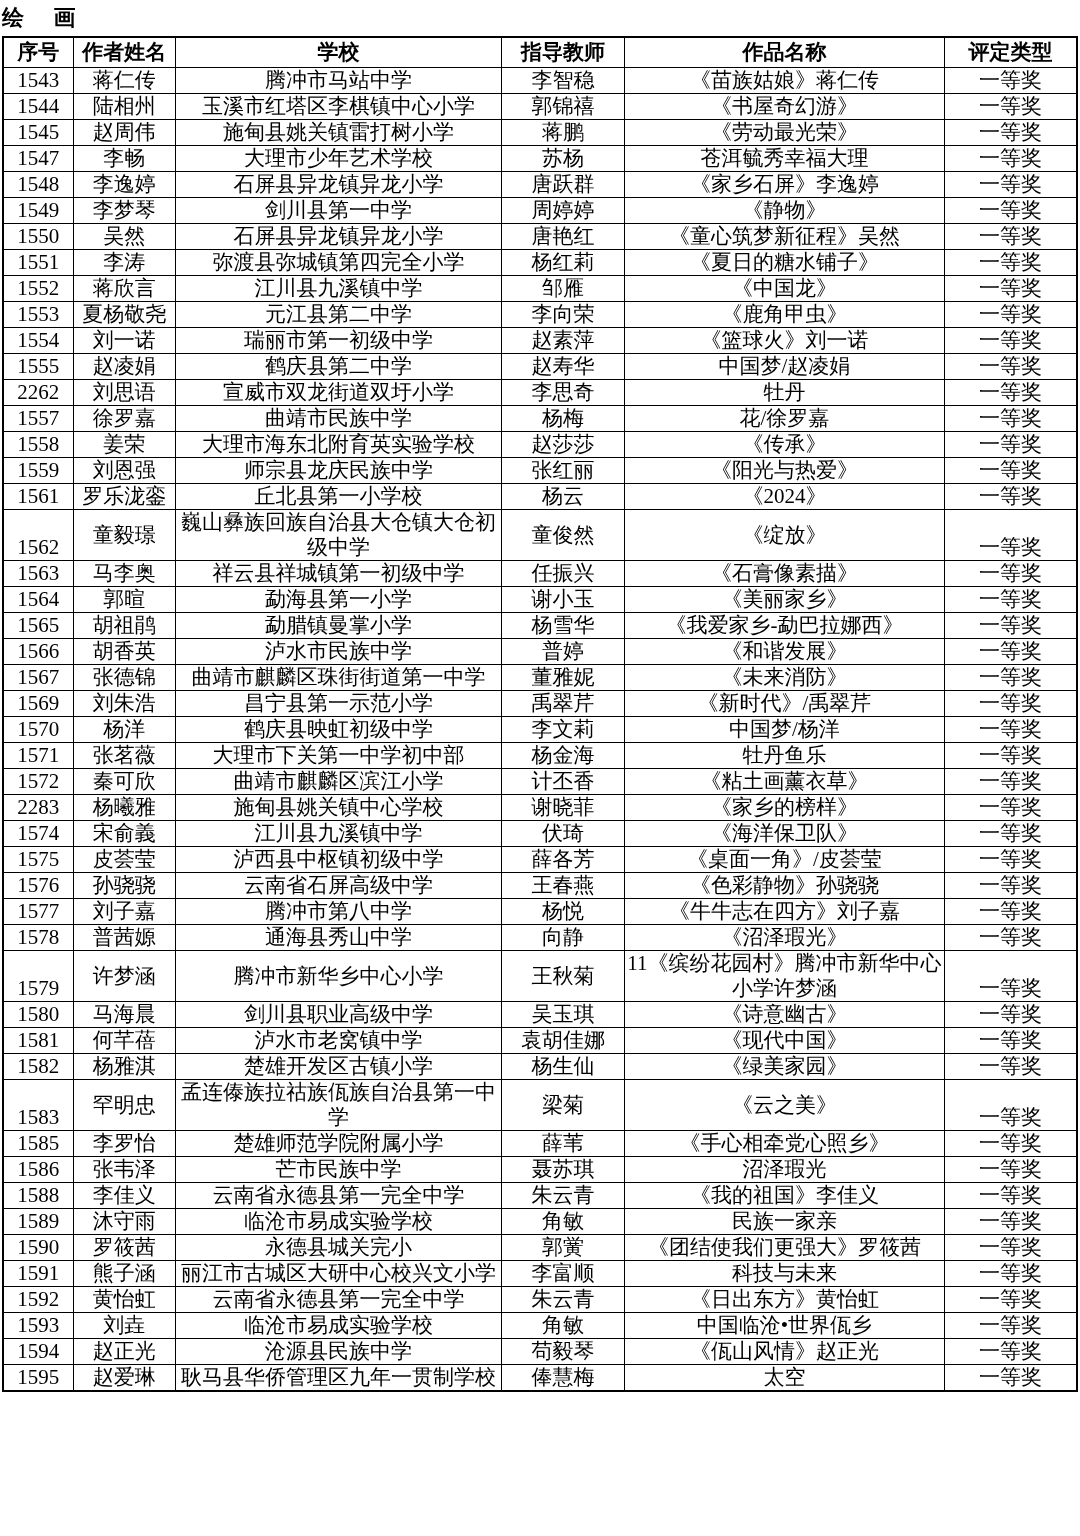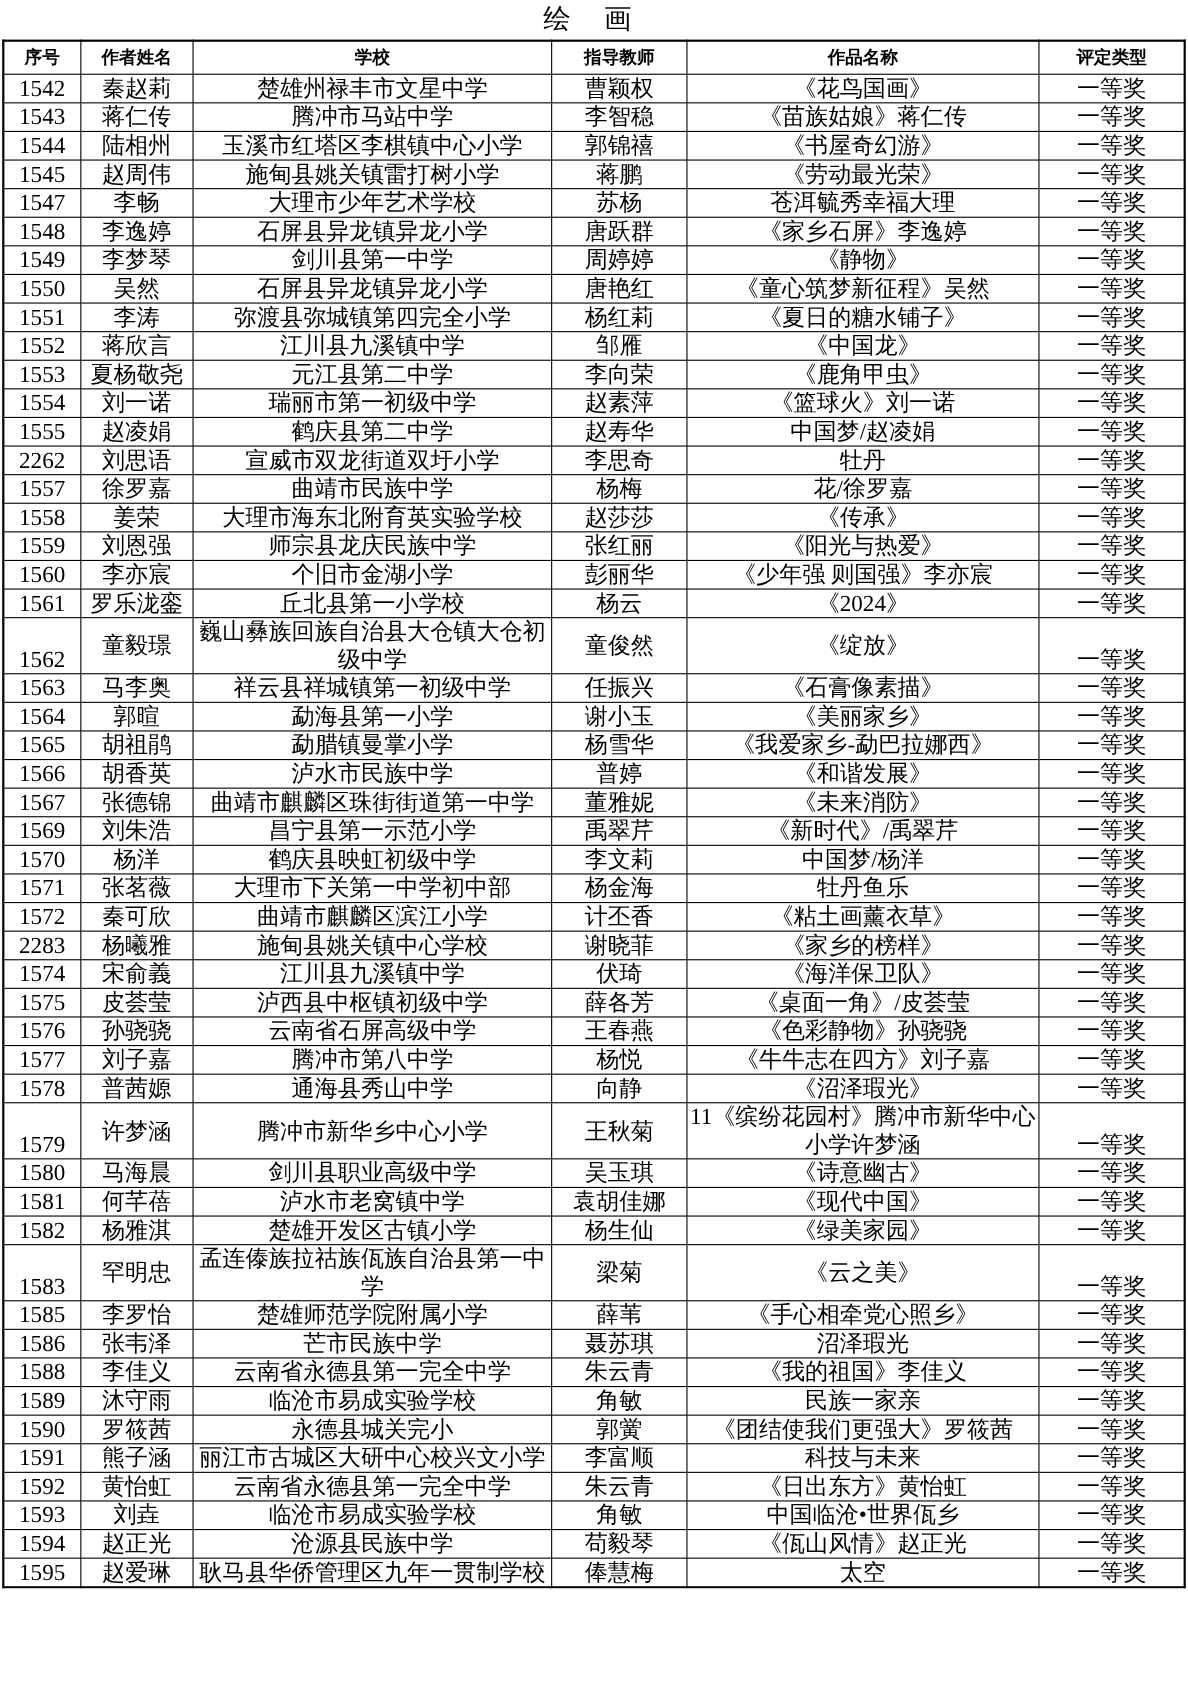--- a/index.html
+++ b/index.html
@@ -8,23 +8,22 @@
     background: #ffffff;
     color: #000000;
     font-family: "Liberation Serif", "DejaVu Serif", serif;
   }
   .page {
     width: 1080px;
     box-sizing: border-box;
     padding: 2px 2px 0 2px;
   }
   .title {
-    text-align: center;
-    font-size: 25px;
-    font-weight: normal;
+    font-size: 22px;
+    font-weight: bold;
     margin: 0 0 2px 0;
     letter-spacing: 12px;
     line-height: 32px;
   }
   table.awards {
     border-collapse: collapse;
     table-layout: fixed;
     width: 1076px;
     border: 2px solid #000;
   }
@@ -36,21 +35,21 @@
   col.c5 { width: 132px; }
   th, td {
     border: 1px solid #000;
     padding: 0 2px;
     text-align: center;
     overflow: hidden;
     word-break: break-all;
   }
   th {
     font-weight: bold;
-    font-size: 16px;
+    font-size: 21px;
     height: 29px;
     line-height: 25px;
     vertical-align: middle;
     font-family: Liberation Serif, serif;
   }
   td {
     font-size: 21px;
     height: 24px;
     line-height: 25px;
     vertical-align: middle;
@@ -77,28 +76,20 @@
           <th class="c0">序号</th>
           <th class="c1">作者姓名</th>
           <th class="c2">学校</th>
           <th class="c3">指导教师</th>
           <th class="c4">作品名称</th>
           <th class="c5">评定类型</th>
         </tr>
     </thead>
     <tbody id="body-rows">
         <tr>
-          <td class="c0">1542</td>
-          <td class="c1">秦赵莉</td>
-          <td class="c2">楚雄州禄丰市文星中学</td>
-          <td class="c3">曹颖权</td>
-          <td class="c4">《花鸟国画》</td>
-          <td class="c5">一等奖</td>
-        </tr>
-        <tr>
           <td class="c0">1543</td>
           <td class="c1">蒋仁传</td>
           <td class="c2">腾冲市马站中学</td>
           <td class="c3">李智稳</td>
           <td class="c4">《苗族姑娘》蒋仁传</td>
           <td class="c5">一等奖</td>
         </tr>
         <tr>
           <td class="c0">1544</td>
           <td class="c1">陆相州</td>
@@ -213,28 +204,20 @@
         </tr>
         <tr>
           <td class="c0">1559</td>
           <td class="c1">刘恩强</td>
           <td class="c2">师宗县龙庆民族中学</td>
           <td class="c3">张红丽</td>
           <td class="c4">《阳光与热爱》</td>
           <td class="c5">一等奖</td>
         </tr>
         <tr>
-          <td class="c0">1560</td>
-          <td class="c1">李亦宸</td>
-          <td class="c2">个旧市金湖小学</td>
-          <td class="c3">彭丽华</td>
-          <td class="c4">《少年强 则国强》李亦宸</td>
-          <td class="c5">一等奖</td>
-        </tr>
-        <tr>
           <td class="c0">1561</td>
           <td class="c1">罗乐泷銮</td>
           <td class="c2">丘北县第一小学校</td>
           <td class="c3">杨云</td>
           <td class="c4">《2024》</td>
           <td class="c5">一等奖</td>
         </tr>
         <tr>
           <td class="c0">1562</td>
           <td class="c1">童毅璟</td>

